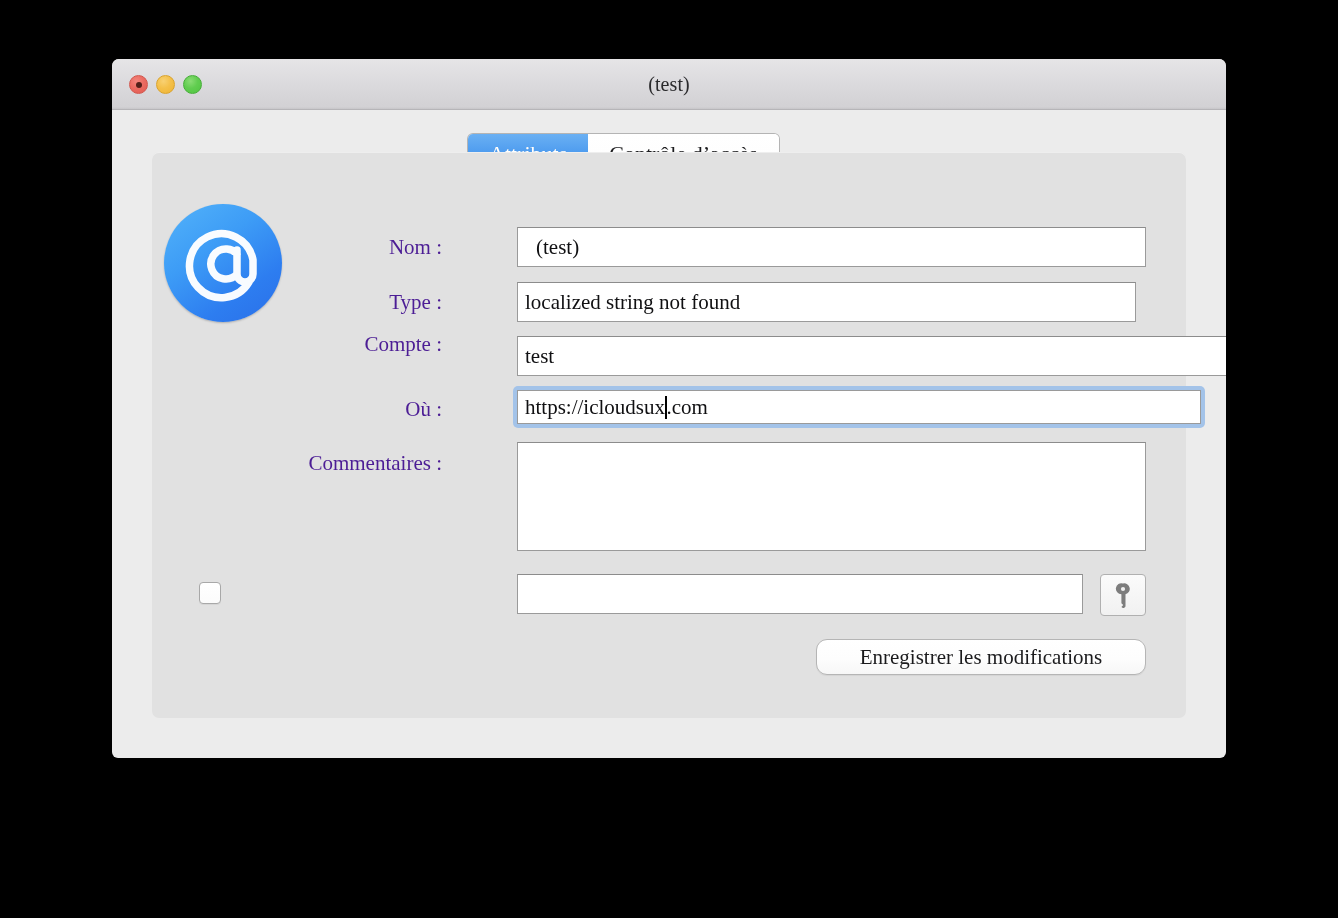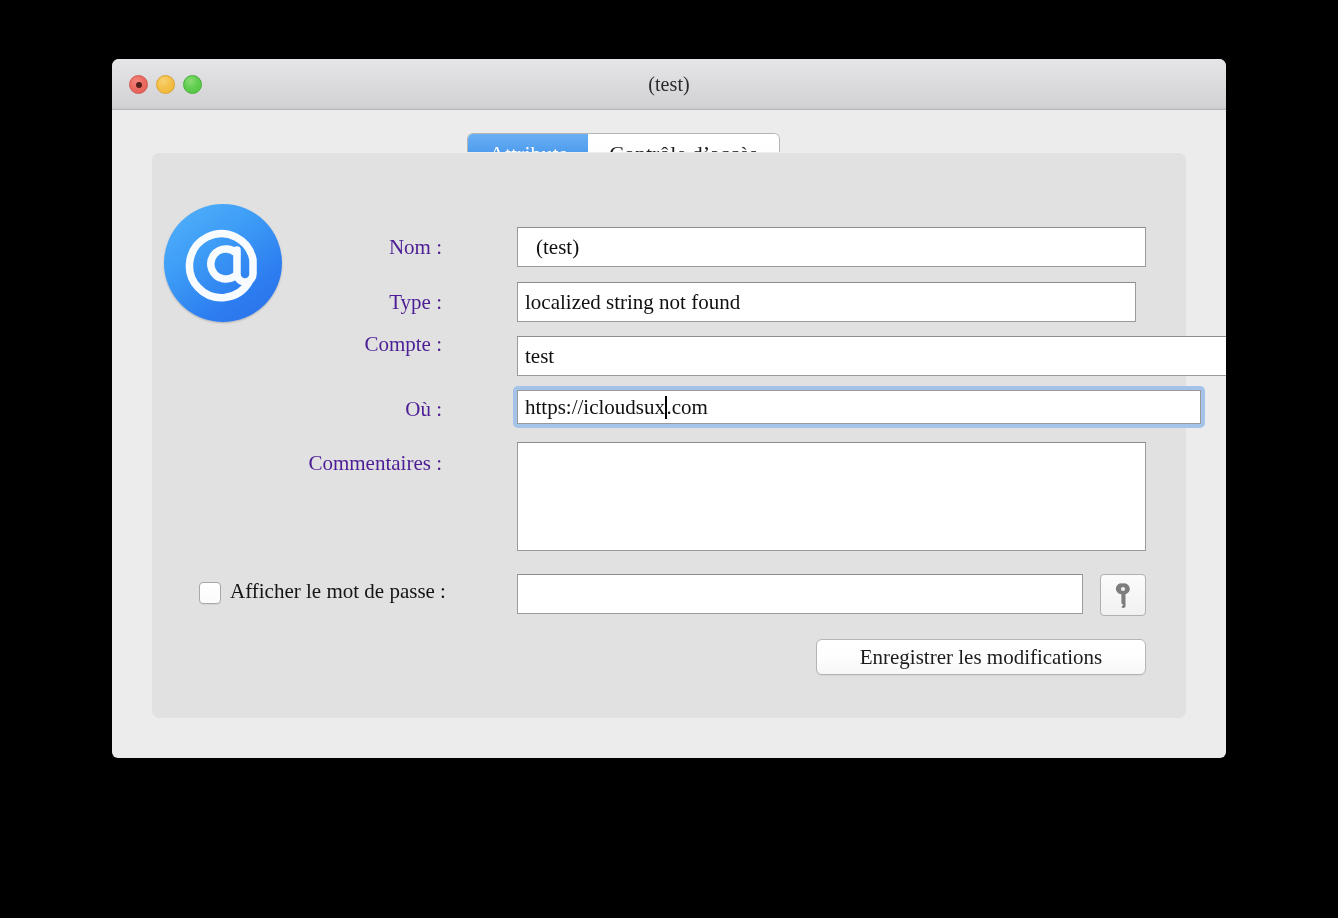--- a/index.html
+++ b/index.html
@@ -271,21 +271,21 @@
     justify-content: center;
   }
 
   
   #save-button {
     position: absolute;
     left: 704px;
     top: 580px;
     width: 330px;
     height: 36px;
-    border-radius: 6px;
+    border-radius: 11px;
     background: linear-gradient(to bottom, #ffffff 0%, #fdfdfd 55%, #f7f7f7 100%);
     border: 1px solid #b5b5b5;
     box-sizing: border-box;
     display: flex;
     align-items: center;
     justify-content: center;
     font-size: 21px;
     color: #1b1b1d;
     box-shadow: 0 1px 1px rgba(0,0,0,0.06);
   }
@@ -336,21 +336,20 @@
       <span>https://icloudsux</span>
         <span class="caret"></span>
         <span>.com</span>
     </div>
   </div>
 
   <div class="row-label" style="left:118px; top:392px; width:212px;">Commentaires :</div>
   <div id="comments-box"></div>
 
   <div id="show-pw-check"></div>
-  <div id="show-pw-label">Afficher le mot de passe :</div>
   <div id="pw-field"></div>
   <div id="key-button">
     <svg width="22" height="26" viewBox="0 0 22 26" aria-hidden="true">
       <path d="M11 1.5 a5.5 5.5 0 1 0 -1.6 10.75 L9.4 21.2 l1.8 1.9 l-1.8 1.8 l2.1 1.6 l2.0 -1.9 l0 -12.35 A5.5 5.5 0 0 0 11 1.5 z" fill="#7d7d7d"></path>
       <circle cx="11" cy="7" r="2.1" fill="#f0f0f0"></circle>
     </svg>
   </div>
 
   <div id="save-button">Enregistrer les modifications</div>
 

